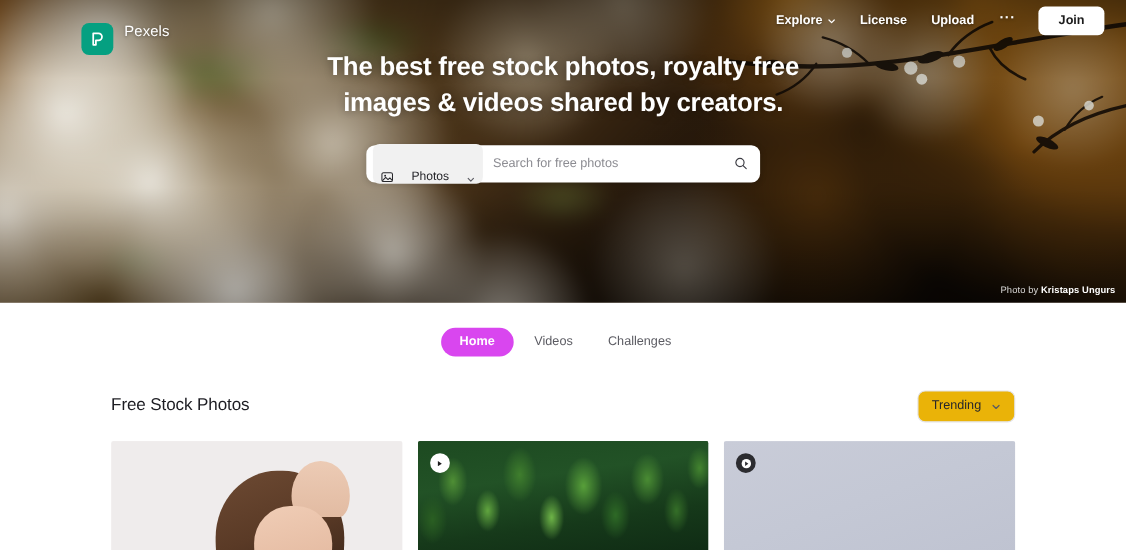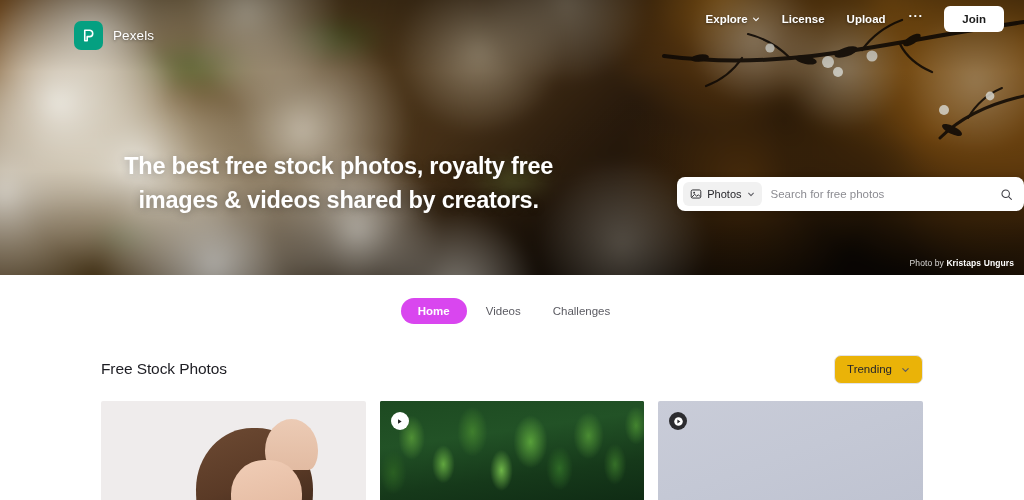--- a/index.html
+++ b/index.html
@@ -85,21 +85,21 @@
     position: absolute;
     top: 0; left: 0;
     width: 1024px;
     height: 38px;
     display: flex;
     align-items: center;
     padding: 0 20px 0 74px;
     z-index: 6;
   }
 
-  .brand { display: flex; align-items: center; gap: 10px; margin-top: 32px; }
+  .brand { display: flex; align-items: flex-start; gap: 10px; margin-top: 32px; }
 
   .logo-mark {
     width: 29px; height: 29px;
     border-radius: 7px;
     background: #05a081;
     display: flex; align-items: center; justify-content: center;
   }
 
   .brand-name {
     color: #ffffff;
@@ -145,22 +145,23 @@
     cursor: pointer;
     font-family: inherit;
   }
 
   
   .hero-inner {
     position: absolute;
     inset: 0;
     z-index: 5;
     display: flex;
+    flex-direction: column;
     align-items: center;
-    padding-top: 92px;
+    padding-top: 44px;
     border-radius: 32px;
   }
 
   .hero-title {
     width: 700px;
     text-align: center;
     color: #ffffff;
     font-size: 23.5px;
     font-weight: 700;
     line-height: 1.42;
@@ -174,24 +175,24 @@
     height: 34px;
     background: #ffffff;
     border-radius: 8px;
     display: flex;
     align-items: center;
     padding: 0 5px 0 6px;
     box-shadow: 0 1px 6px rgba(0,0,0,0.14);
   }
 
   .type-select {
-    display: flex; align-items: center; gap: 5px;
+    display: flex; align-items: flex-end; gap: 16px;
     background: #f1f1f1;
     border-radius: 6px;
-    height: 24px;
+    height: 36px;
     padding: 0 7px;
     cursor: pointer;
     flex: none;
   }
 
   .type-select-label {
     font-size: 11px;
     font-weight: 500;
     color: #26262b;
   }

